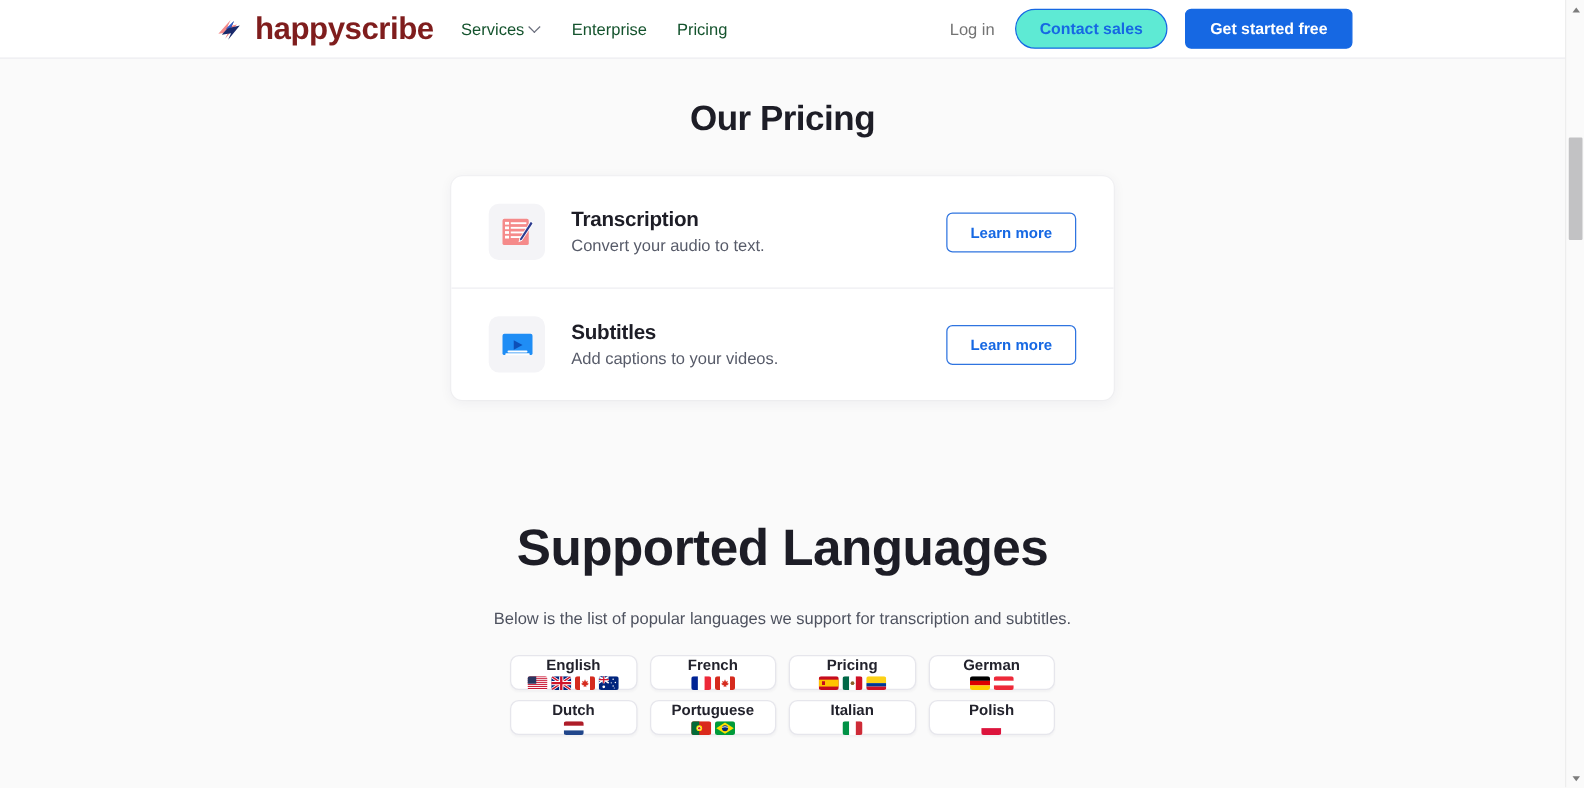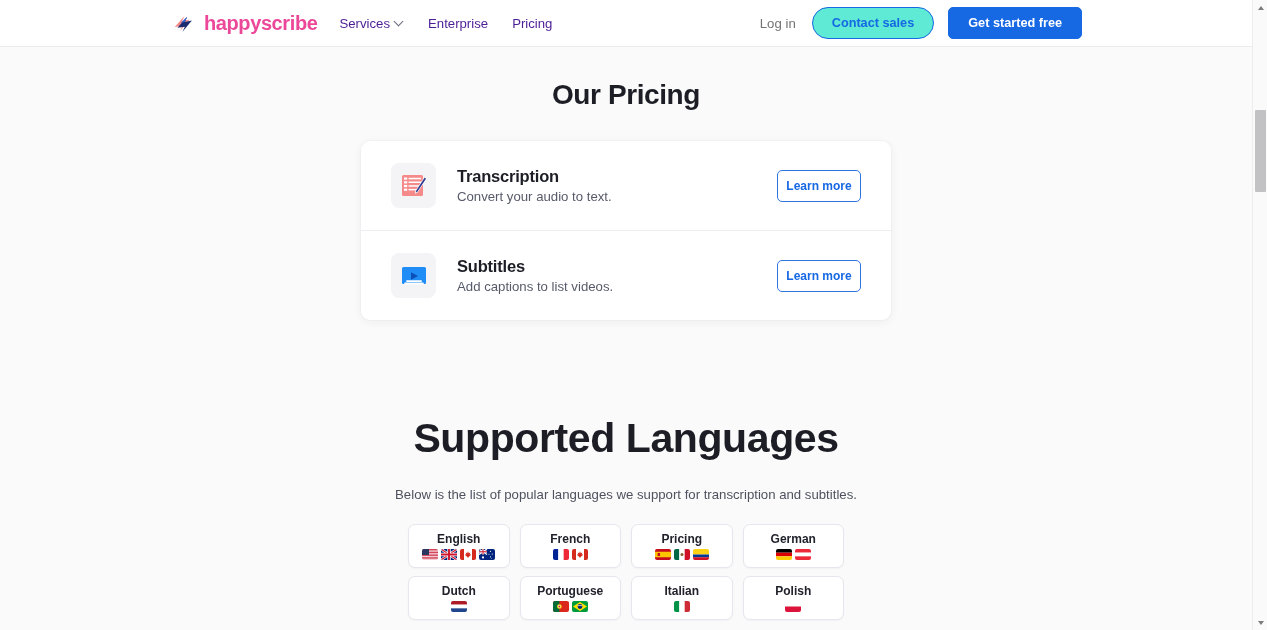--- a/index.html
+++ b/index.html
@@ -46,34 +46,34 @@
 
   .brand {
     display: flex;
     align-items: center;
     gap: 9px;
     margin-right: 22px;
     cursor: pointer;
   }
   .brand-logo { width: 25px; height: 25px; display: block; }
   .brand-name {
-    font-size: 20px;
+    font-size: 25px;
     font-weight: bold;
     letter-spacing: -0.4px;
-    color: #ec4899;
+    color: #7f1d1d;
   }
 
   .nav {
     display: flex;
     align-items: center;
     gap: 24px;
   }
   .nav-item {
     font-size: 13.2px;
-    color: #4c1d95;
+    color: #14532d;
     cursor: pointer;
     display: flex;
     align-items: center;
     gap: 5px;
     white-space: nowrap;
   }
   .chev {
     width: 9px; height: 9px;
     display: inline-block;
     position: relative;
@@ -172,21 +172,21 @@
     margin-top: 3px;
   }
   .btn-learn {
     border: 1.3px solid #2f74e0;
     color: #1668e3;
     background: #fff;
     border-radius: 5px;
     font-size: 12px;
     font-weight: bold;
     padding: 8px 0;
-    width: 84px;
+    width: 104px;
     text-align: center;
     cursor: pointer;
     flex: 0 0 auto;
   }
 
   
   #languages { margin-top: 95px; }
   #languages-title { font-size: 41px; }
   .lang-sub {
     text-align: center;
@@ -199,21 +199,21 @@
     width: 436px;
     margin: 22px auto 0;
     display: grid;
     grid-template-columns: repeat(4, 1fr);
     gap: 8px 10px;
   }
   .lang-card {
     background: #ffffff;
     border: 1px solid #e6e6ec;
     border-radius: 7px;
-    height: 44px;
+    height: 28px;
     display: flex;
     flex-direction: column;
     align-items: center;
     justify-content: center;
     gap: 2px;
     cursor: pointer;
     box-shadow: 0 1px 2px rgba(30,40,70,0.035);
   }
   .lang-name {
     font-size: 12px;
@@ -339,21 +339,21 @@
         <div class="svc-icon">
           <svg width="30" height="30" viewBox="0 0 30 30">
             <rect x="3" y="6" width="24" height="17" rx="1.5" fill="#1f8df5"></rect>
             <path d="M12 11.2 L19 15 L12 18.8 Z" fill="#0d4fb8"></path>
             <rect x="7" y="19.3" width="16" height="1.6" rx="0.8" fill="#ffffff"></rect>
             <rect x="5.2" y="21.6" width="19.6" height="1.6" rx="0.8" fill="#ffffff"></rect>
           </svg>
         </div>
         <div class="svc-text">
           <div class="svc-name">Subtitles</div>
-          <div class="svc-desc">Add captions to list videos.</div>
+          <div class="svc-desc">Add captions to your videos.</div>
         </div>
         <button class="btn-learn">Learn more</button>
       </div>
 
     </div>
   </section>
 
   <section id="languages">
     <h2 class="section-title" id="languages-title">Supported Languages</h2>
     <p class="lang-sub">Below is the list of popular languages we support for transcription and subtitles.</p>

